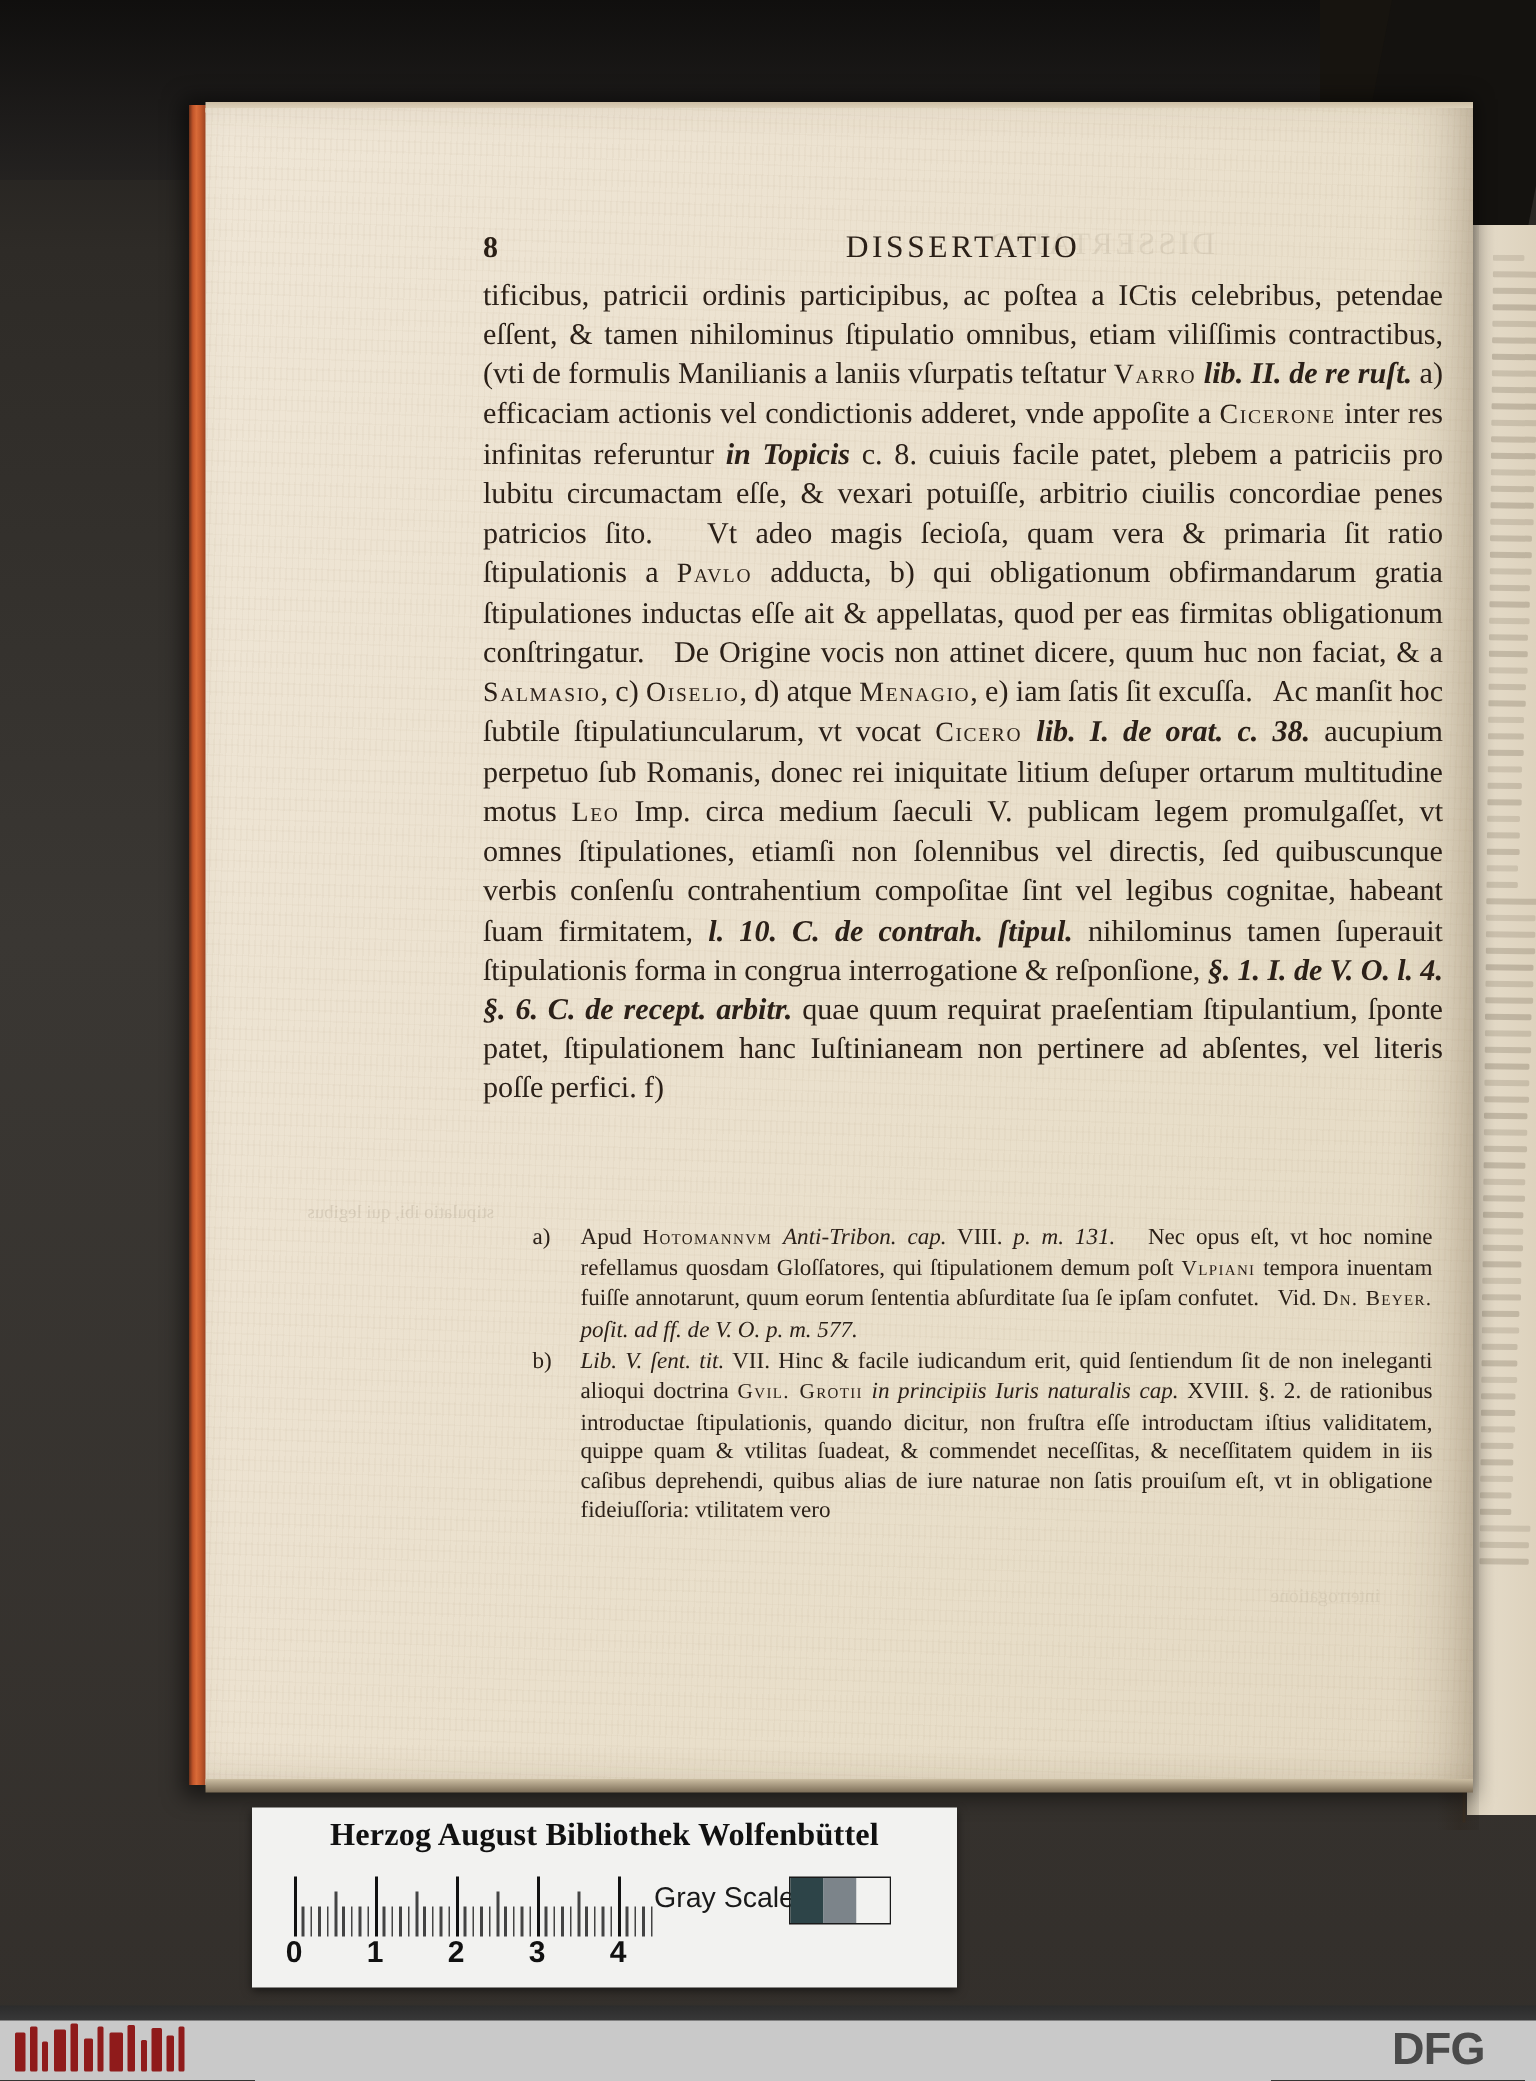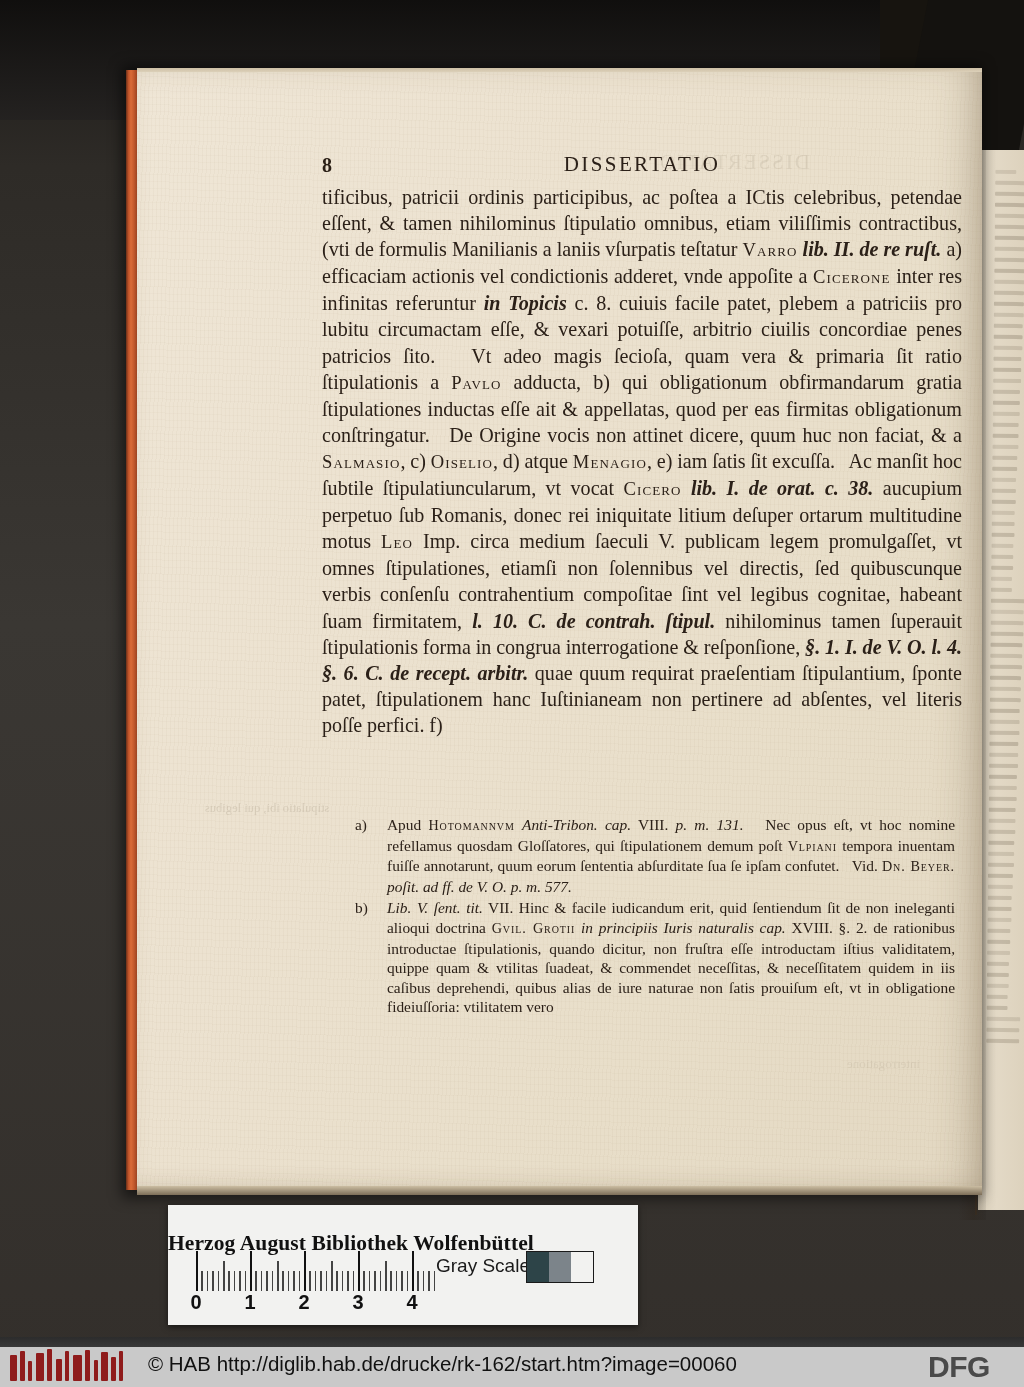--- a/index.html
+++ b/index.html
@@ -247,27 +247,26 @@
     position: absolute;
     left: 168px; top: 1205px;
     width: 470px; height: 120px;
     background: #f2f2f0;
     box-shadow: 0 2px 6px rgba(0,0,0,.55);
   }
   .target-title {
     position: absolute;
     left: 0; top: 6px;
     width: 470px;
-    text-align: left;
+    text-align: center;
     font-family: "Liberation Serif", serif;
     font-weight: 700;
     font-size: 21.5px;
     color: #111;
     letter-spacing: .1px;
-    margin-top: 20px;
   }
   .ruler {
     position: absolute;
     left: 22px; top: 44px;
     width: 240px; height: 42px;
   }
   .ruler .tick {
     position: absolute;
     bottom: 0;
     width: 1.5px;
@@ -544,16 +543,15 @@
       <i style="left: 41px; width: 5px; height: 32px;"></i>
       <i style="left: 50px; width: 6px; height: 22px;"></i>
       <i style="left: 59px; width: 4px; height: 30px;"></i>
       <i style="left: 67px; width: 9px; height: 26px;"></i>
       <i style="left: 79px; width: 5px; height: 31px;"></i>
       <i style="left: 88px; width: 4px; height: 21px;"></i>
       <i style="left: 95px; width: 7px; height: 29px;"></i>
       <i style="left: 105px; width: 5px; height: 24px;"></i>
       <i style="left: 113px; width: 4px; height: 30px;"></i>
     </div>
-  <div class="copyright">© HAB http://diglib.hab.de/drucke/rk-162/start.htm?image=00060</div>
   <div class="dfg-logo">DFG</div>
 
 </div>
 
 </body></html>

